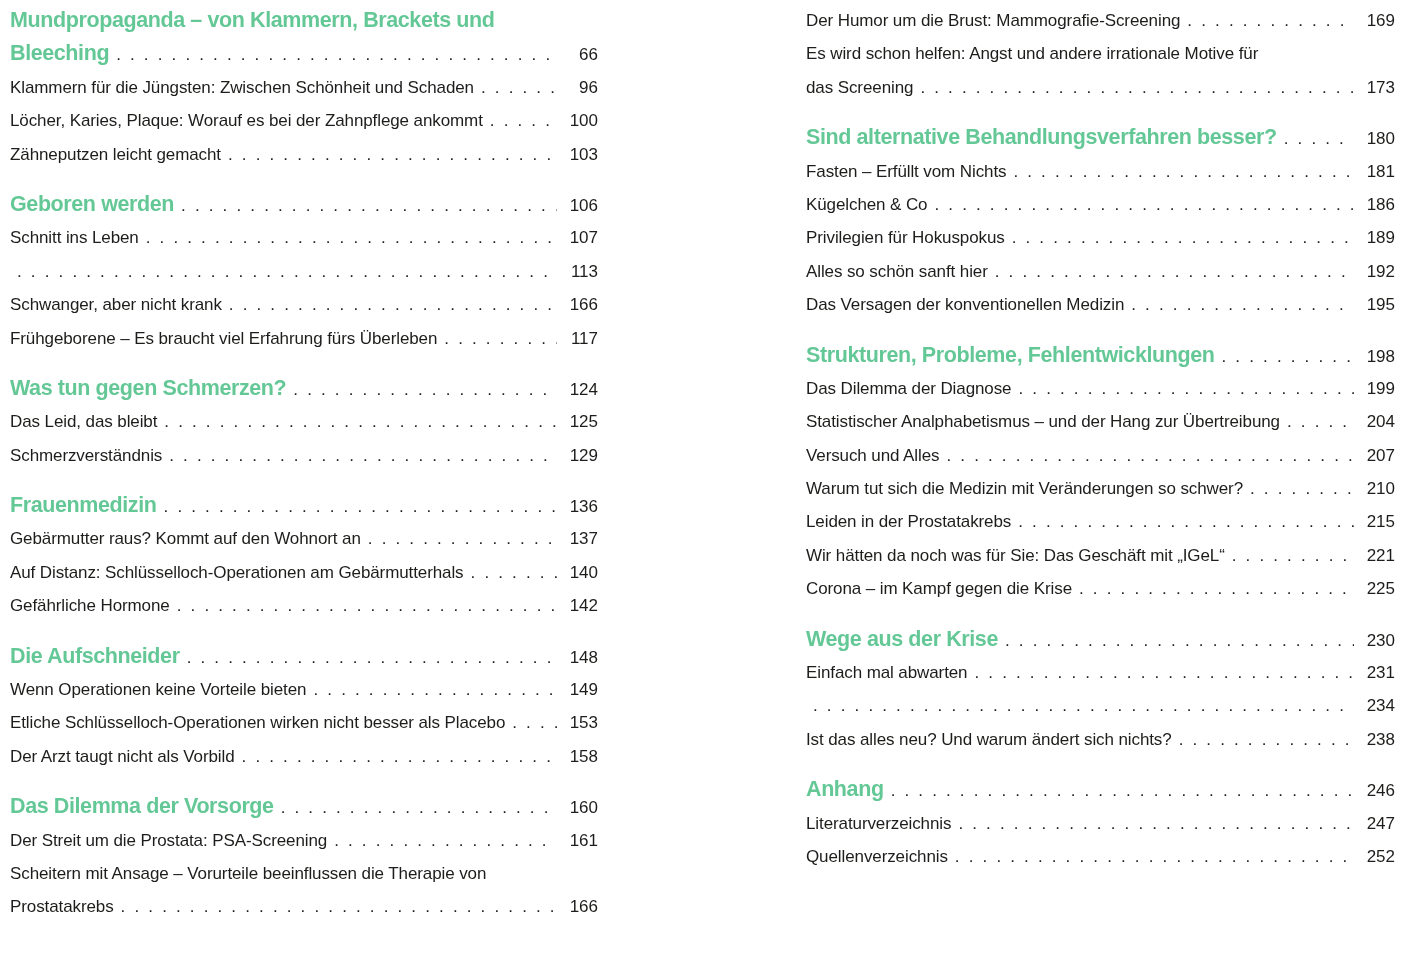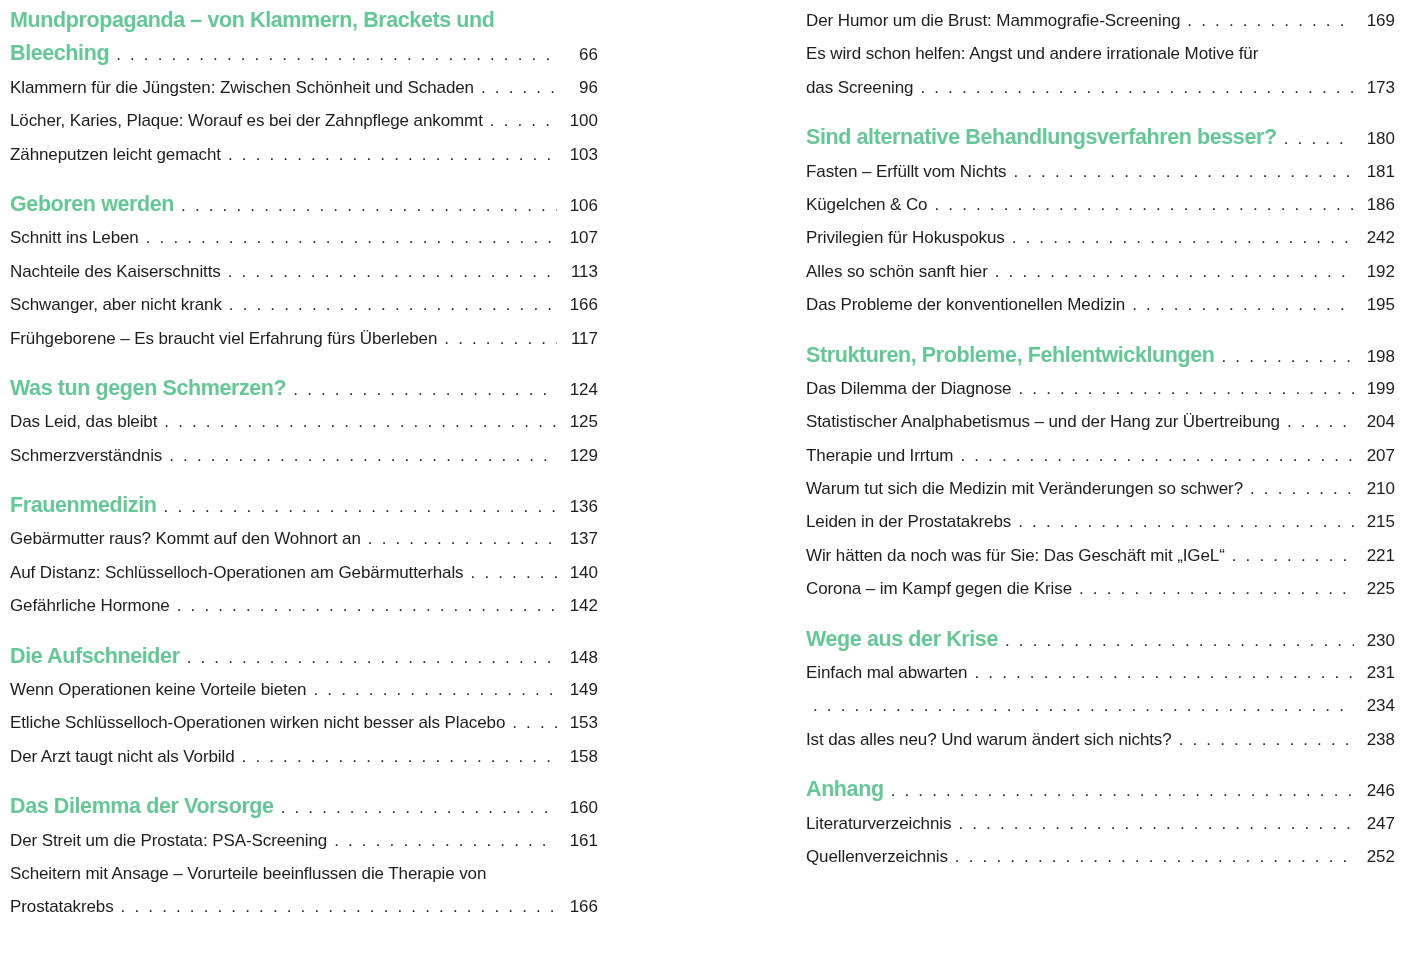--- a/index.html
+++ b/index.html
@@ -97,21 +97,20 @@
           <span class="title">Geboren werden</span>
           <span class="leader"></span>
           <span class="pagenum">106</span>
         </div>
         <div class="row">
           <span class="title">Schnitt ins Leben</span>
           <span class="leader"></span>
           <span class="pagenum">107</span>
         </div>
         <div class="row">
-          <span class="title">Nachteile des Kaiserschnitts</span>
           <span class="leader"></span>
           <span class="pagenum">113</span>
         </div>
         <div class="row">
           <span class="title">Schwanger, aber nicht krank</span>
           <span class="leader"></span>
           <span class="pagenum">166</span>
         </div>
         <div class="row">
           <span class="title">Frühgeborene – Es braucht viel Erfahrung fürs Überleben</span>
@@ -229,29 +228,29 @@
           <span class="pagenum">181</span>
         </div>
         <div class="row">
           <span class="title">Kügelchen &amp; Co</span>
           <span class="leader"></span>
           <span class="pagenum">186</span>
         </div>
         <div class="row">
           <span class="title">Privilegien für Hokuspokus</span>
           <span class="leader"></span>
-          <span class="pagenum">242</span>
+          <span class="pagenum">189</span>
         </div>
         <div class="row">
           <span class="title">Alles so schön sanft hier</span>
           <span class="leader"></span>
           <span class="pagenum">192</span>
         </div>
         <div class="row">
-          <span class="title">Das Probleme der konventionellen Medizin</span>
+          <span class="title">Das Versagen der konventionellen Medizin</span>
           <span class="leader"></span>
           <span class="pagenum">195</span>
         </div>
       </div>
       <div class="section">
         <div class="row heading">
           <span class="title">Strukturen, Probleme, Fehlentwicklungen</span>
           <span class="leader"></span>
           <span class="pagenum">198</span>
         </div>
@@ -259,21 +258,21 @@
           <span class="title">Das Dilemma der Diagnose</span>
           <span class="leader"></span>
           <span class="pagenum">199</span>
         </div>
         <div class="row">
           <span class="title">Statistischer Analphabetismus – und der Hang zur Übertreibung</span>
           <span class="leader"></span>
           <span class="pagenum">204</span>
         </div>
         <div class="row">
-          <span class="title">Therapie und Irrtum</span>
+          <span class="title">Versuch und Alles</span>
           <span class="leader"></span>
           <span class="pagenum">207</span>
         </div>
         <div class="row">
           <span class="title">Warum tut sich die Medizin mit Veränderungen so schwer?</span>
           <span class="leader"></span>
           <span class="pagenum">210</span>
         </div>
         <div class="row">
           <span class="title">Leiden in der Prostatakrebs</span>

